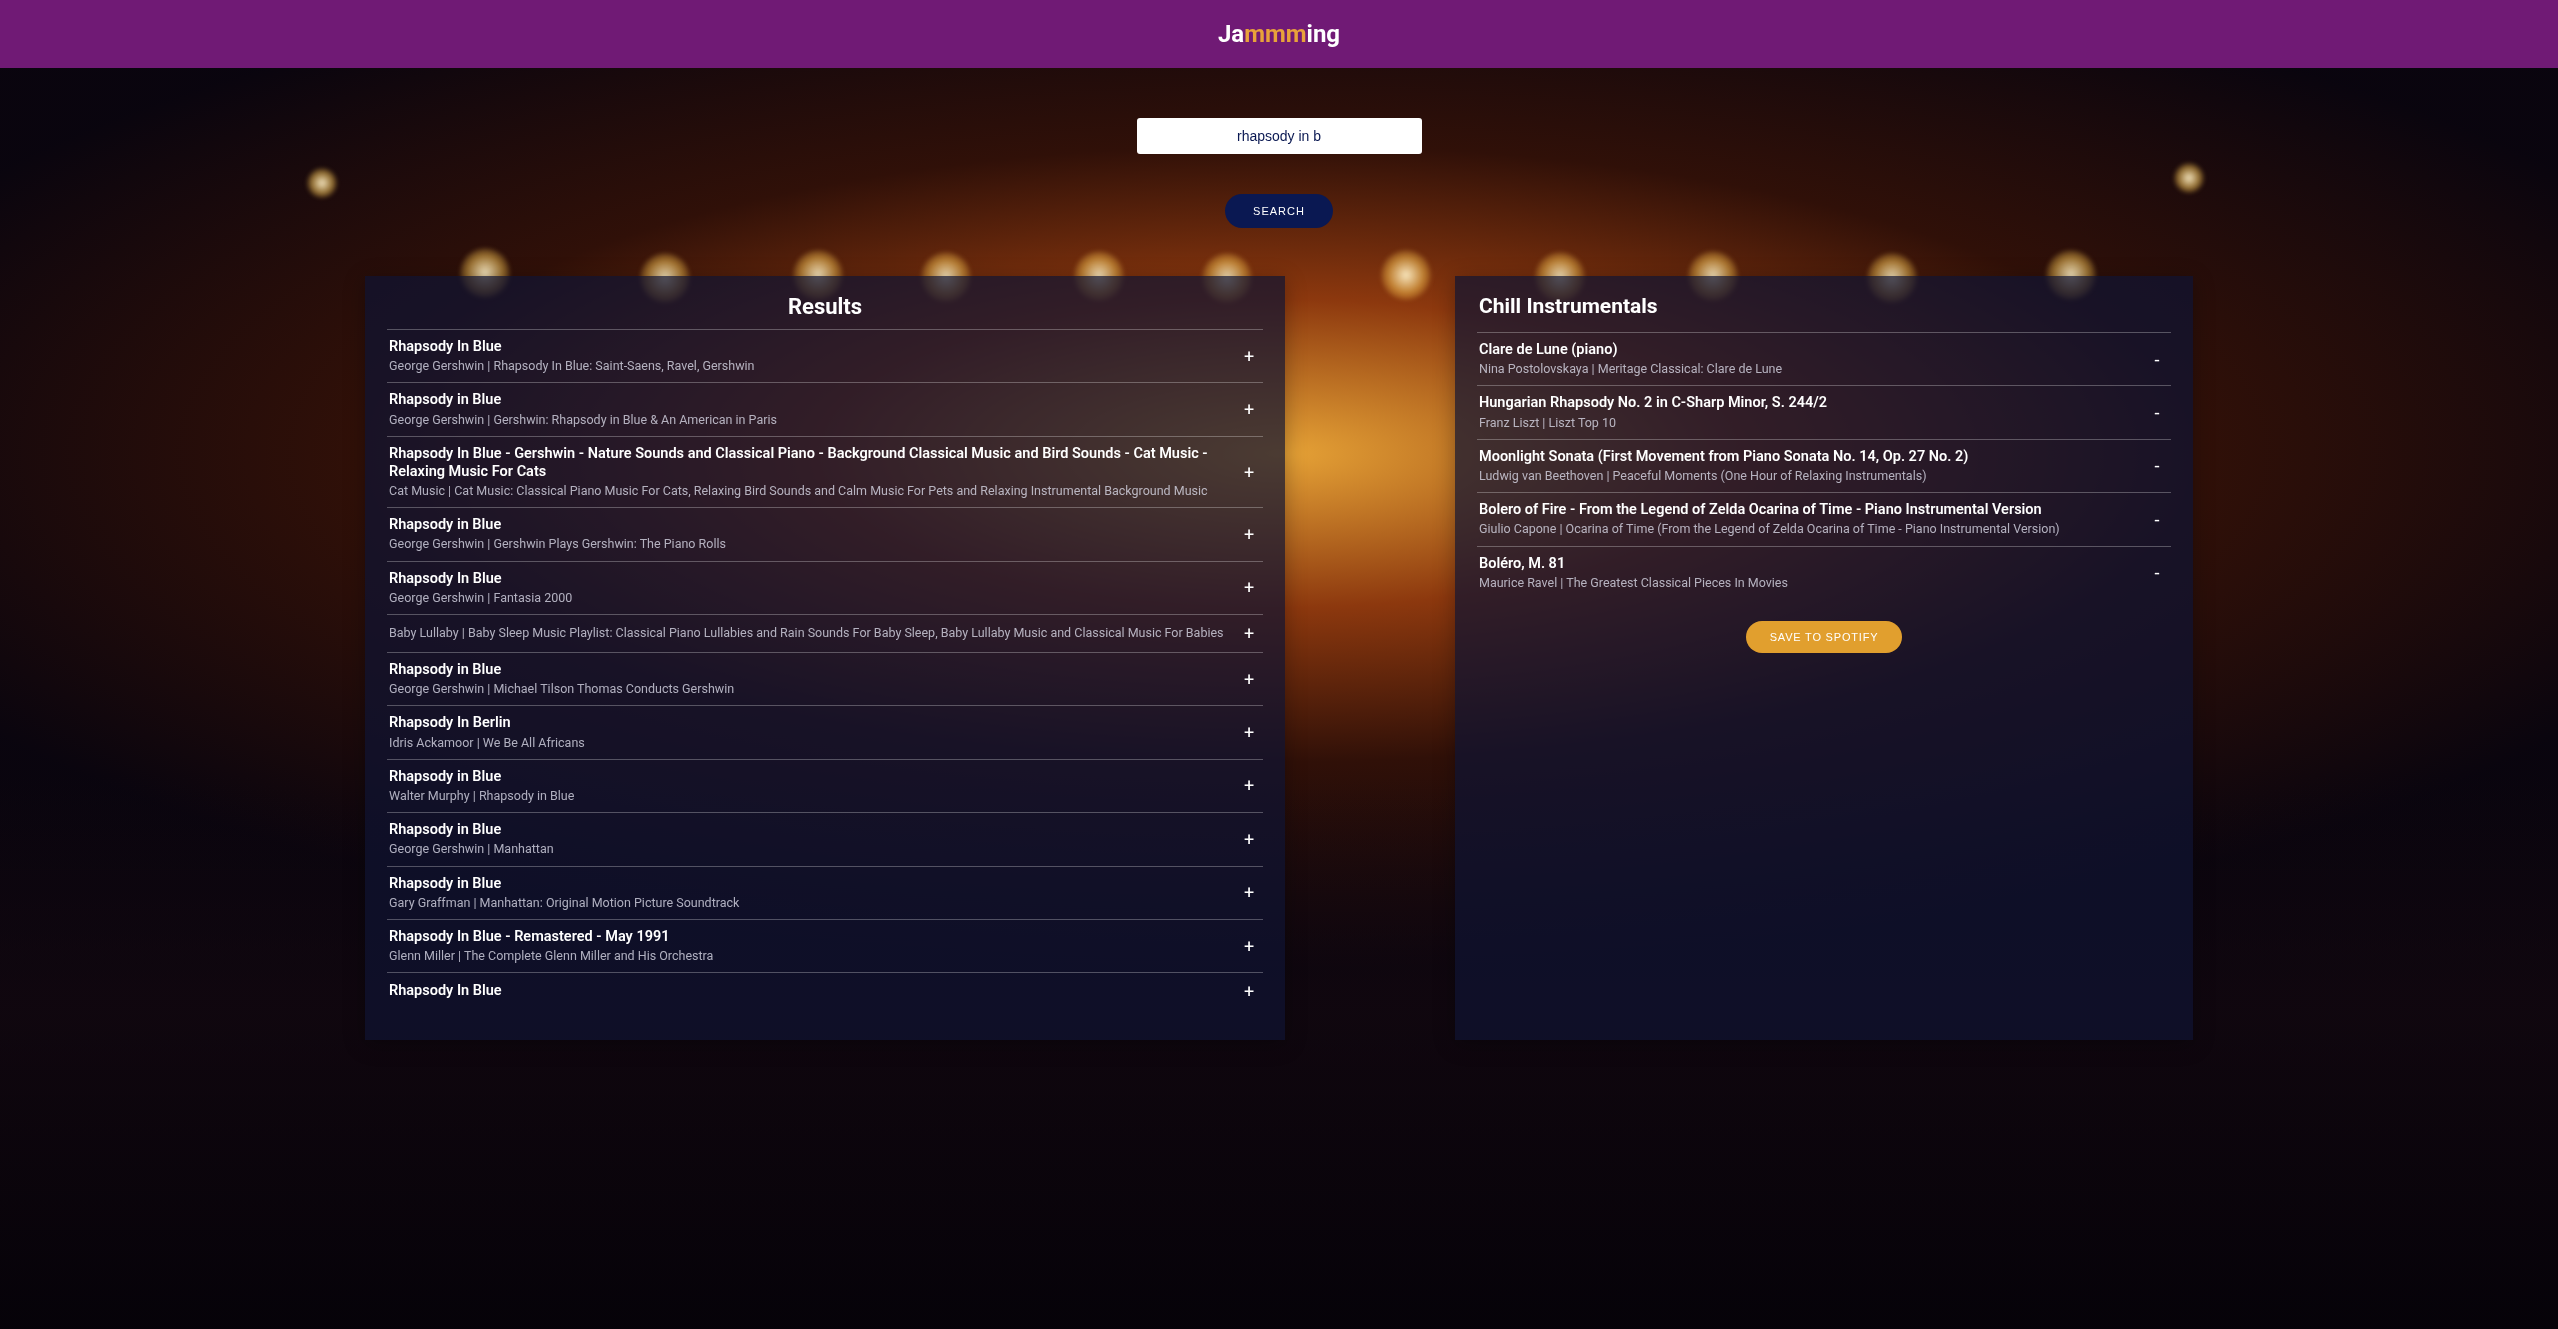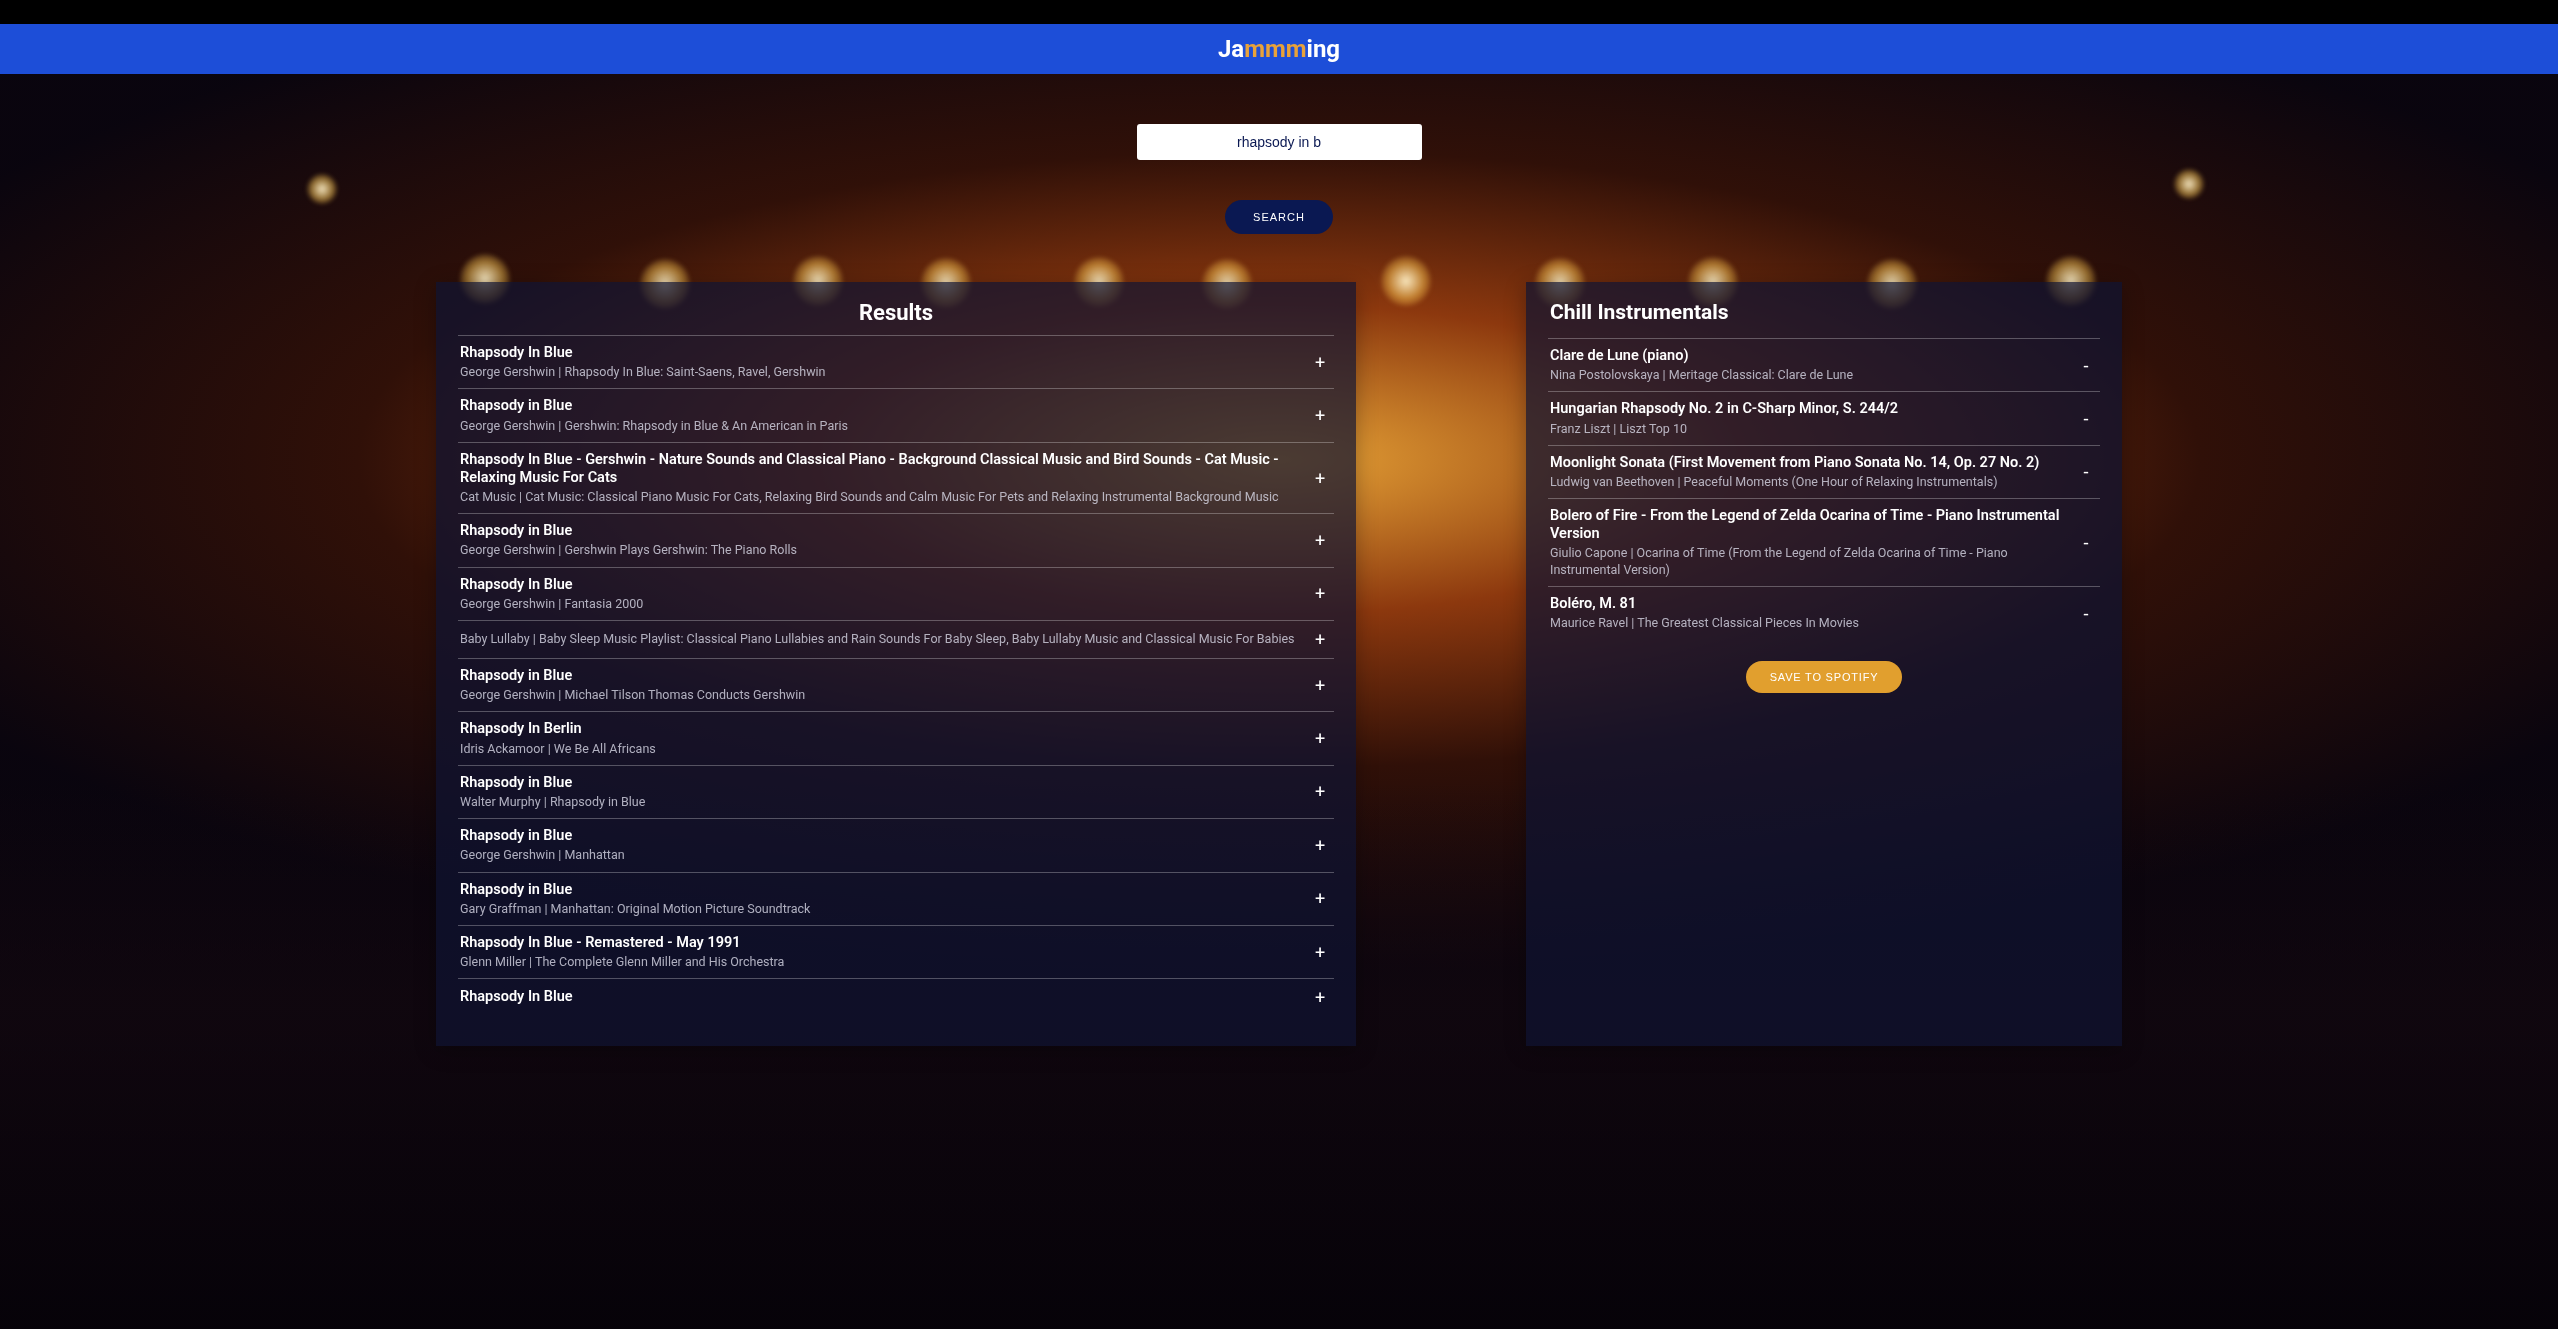--- a/index.html
+++ b/index.html
@@ -3,24 +3,23 @@
 <meta charset="utf-8">
 <style>
 * { margin: 0; padding: 0; box-sizing: border-box; }
 body {
   font-family: -apple-system, BlinkMacSystemFont, "Segoe UI", Roboto, Helvetica, Arial, sans-serif;
   background: #000;
   min-height: 100vh;
   overflow-x: hidden;
 }
 .header {
-  background: #1d4ed8;
-  padding: 11px 0;
+  background: #701a75;
+  padding: 20px 0;
   text-align: center;
-  margin-top: 24px;
 }
 .logo {
   font-size: 24px;
   font-weight: 700;
   color: #fff;
 }
 .logo .accent { color: #e8a23a; }
 .main-bg {
   position: relative;
   min-height: calc(100vh - 44px);
@@ -56,21 +55,21 @@
 .panels {
   display: flex; gap: 170px; justify-content: center; padding: 0 40px 40px;
   max-width: 2200px; margin: 0 auto;
 }
 .panel {
   background: rgba(15,20,50,0.72);
   padding: 18px 22px 30px;
   width: 920px;
   box-shadow: 0 4px 20px rgba(0,0,0,0.3);
 }
-.panel.playlist { width: 596px; }
+.panel.playlist { width: 738px; }
 .panel-title {
   color: #fff; font-size: 22px; font-weight: 700; text-align: center; margin-bottom: 10px;
 }
 .playlist .panel-title { text-align: left; font-size: 21px; margin-bottom: 14px; padding-left: 2px; }
 .track-list { list-style: none; }
 .track {
   display: flex; align-items: center; justify-content: flex-end;
   border-top: 1px solid rgba(255,255,255,0.28);
   padding: 8px 2px;
 }

